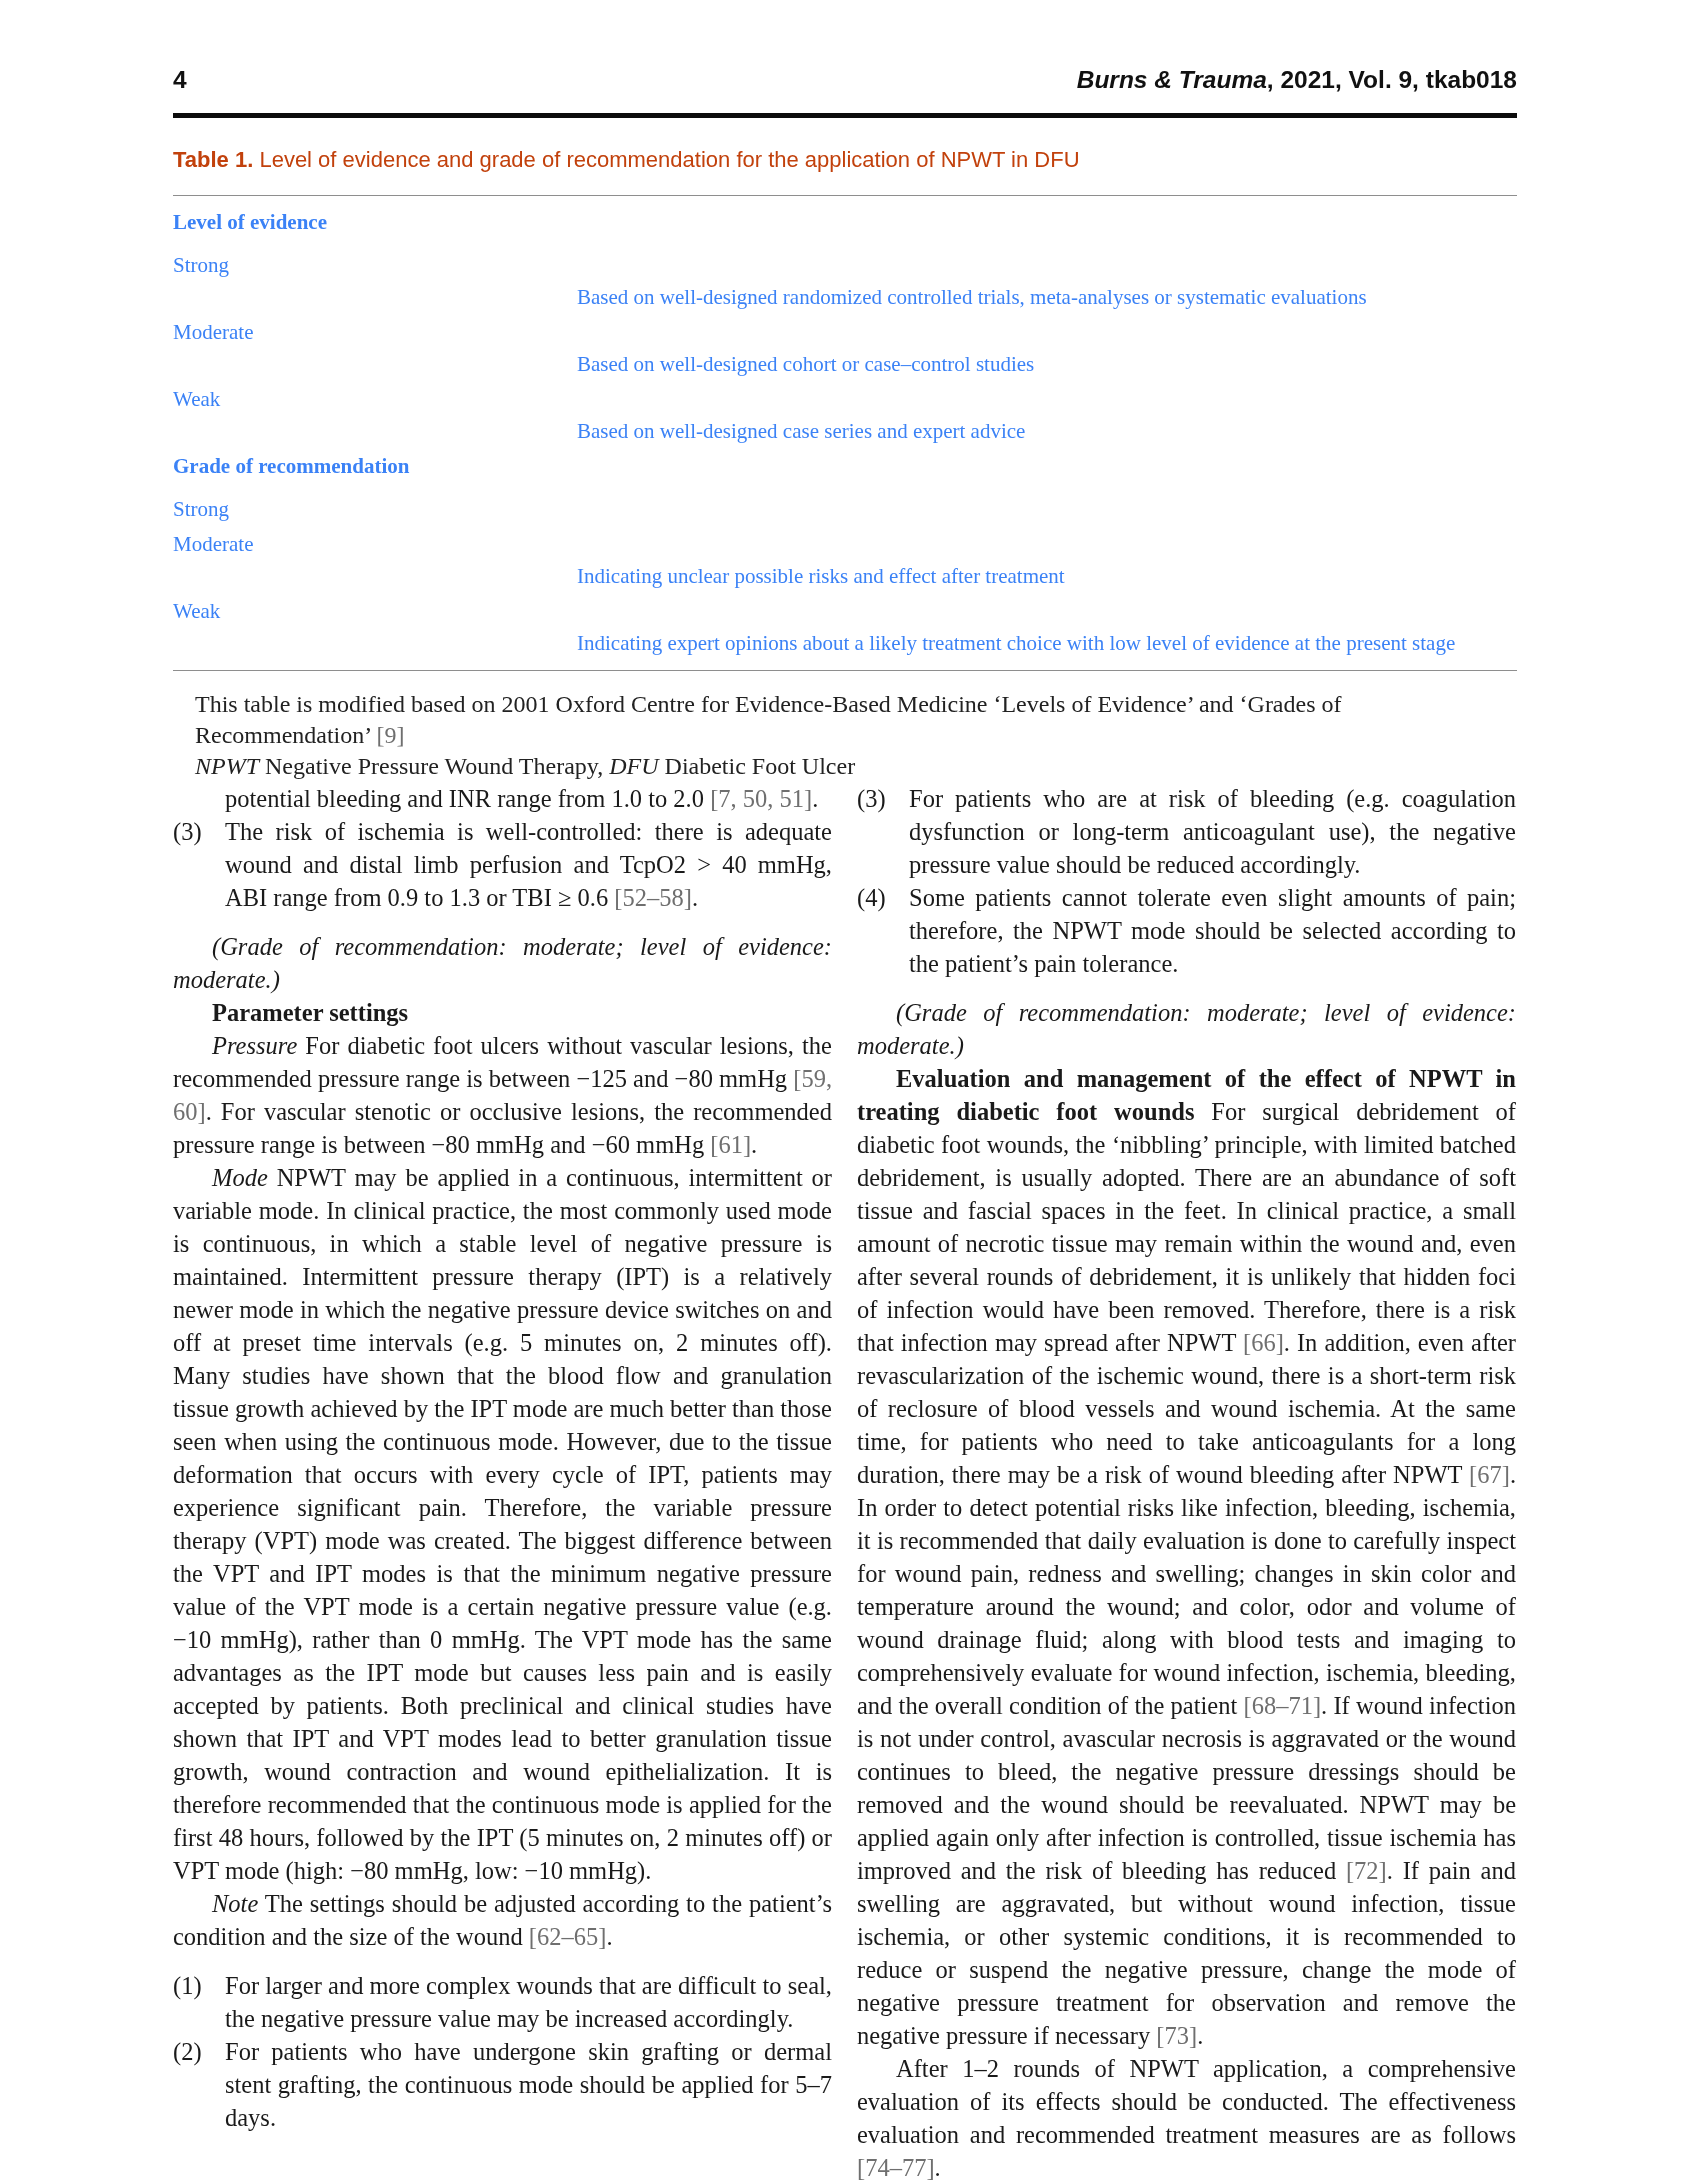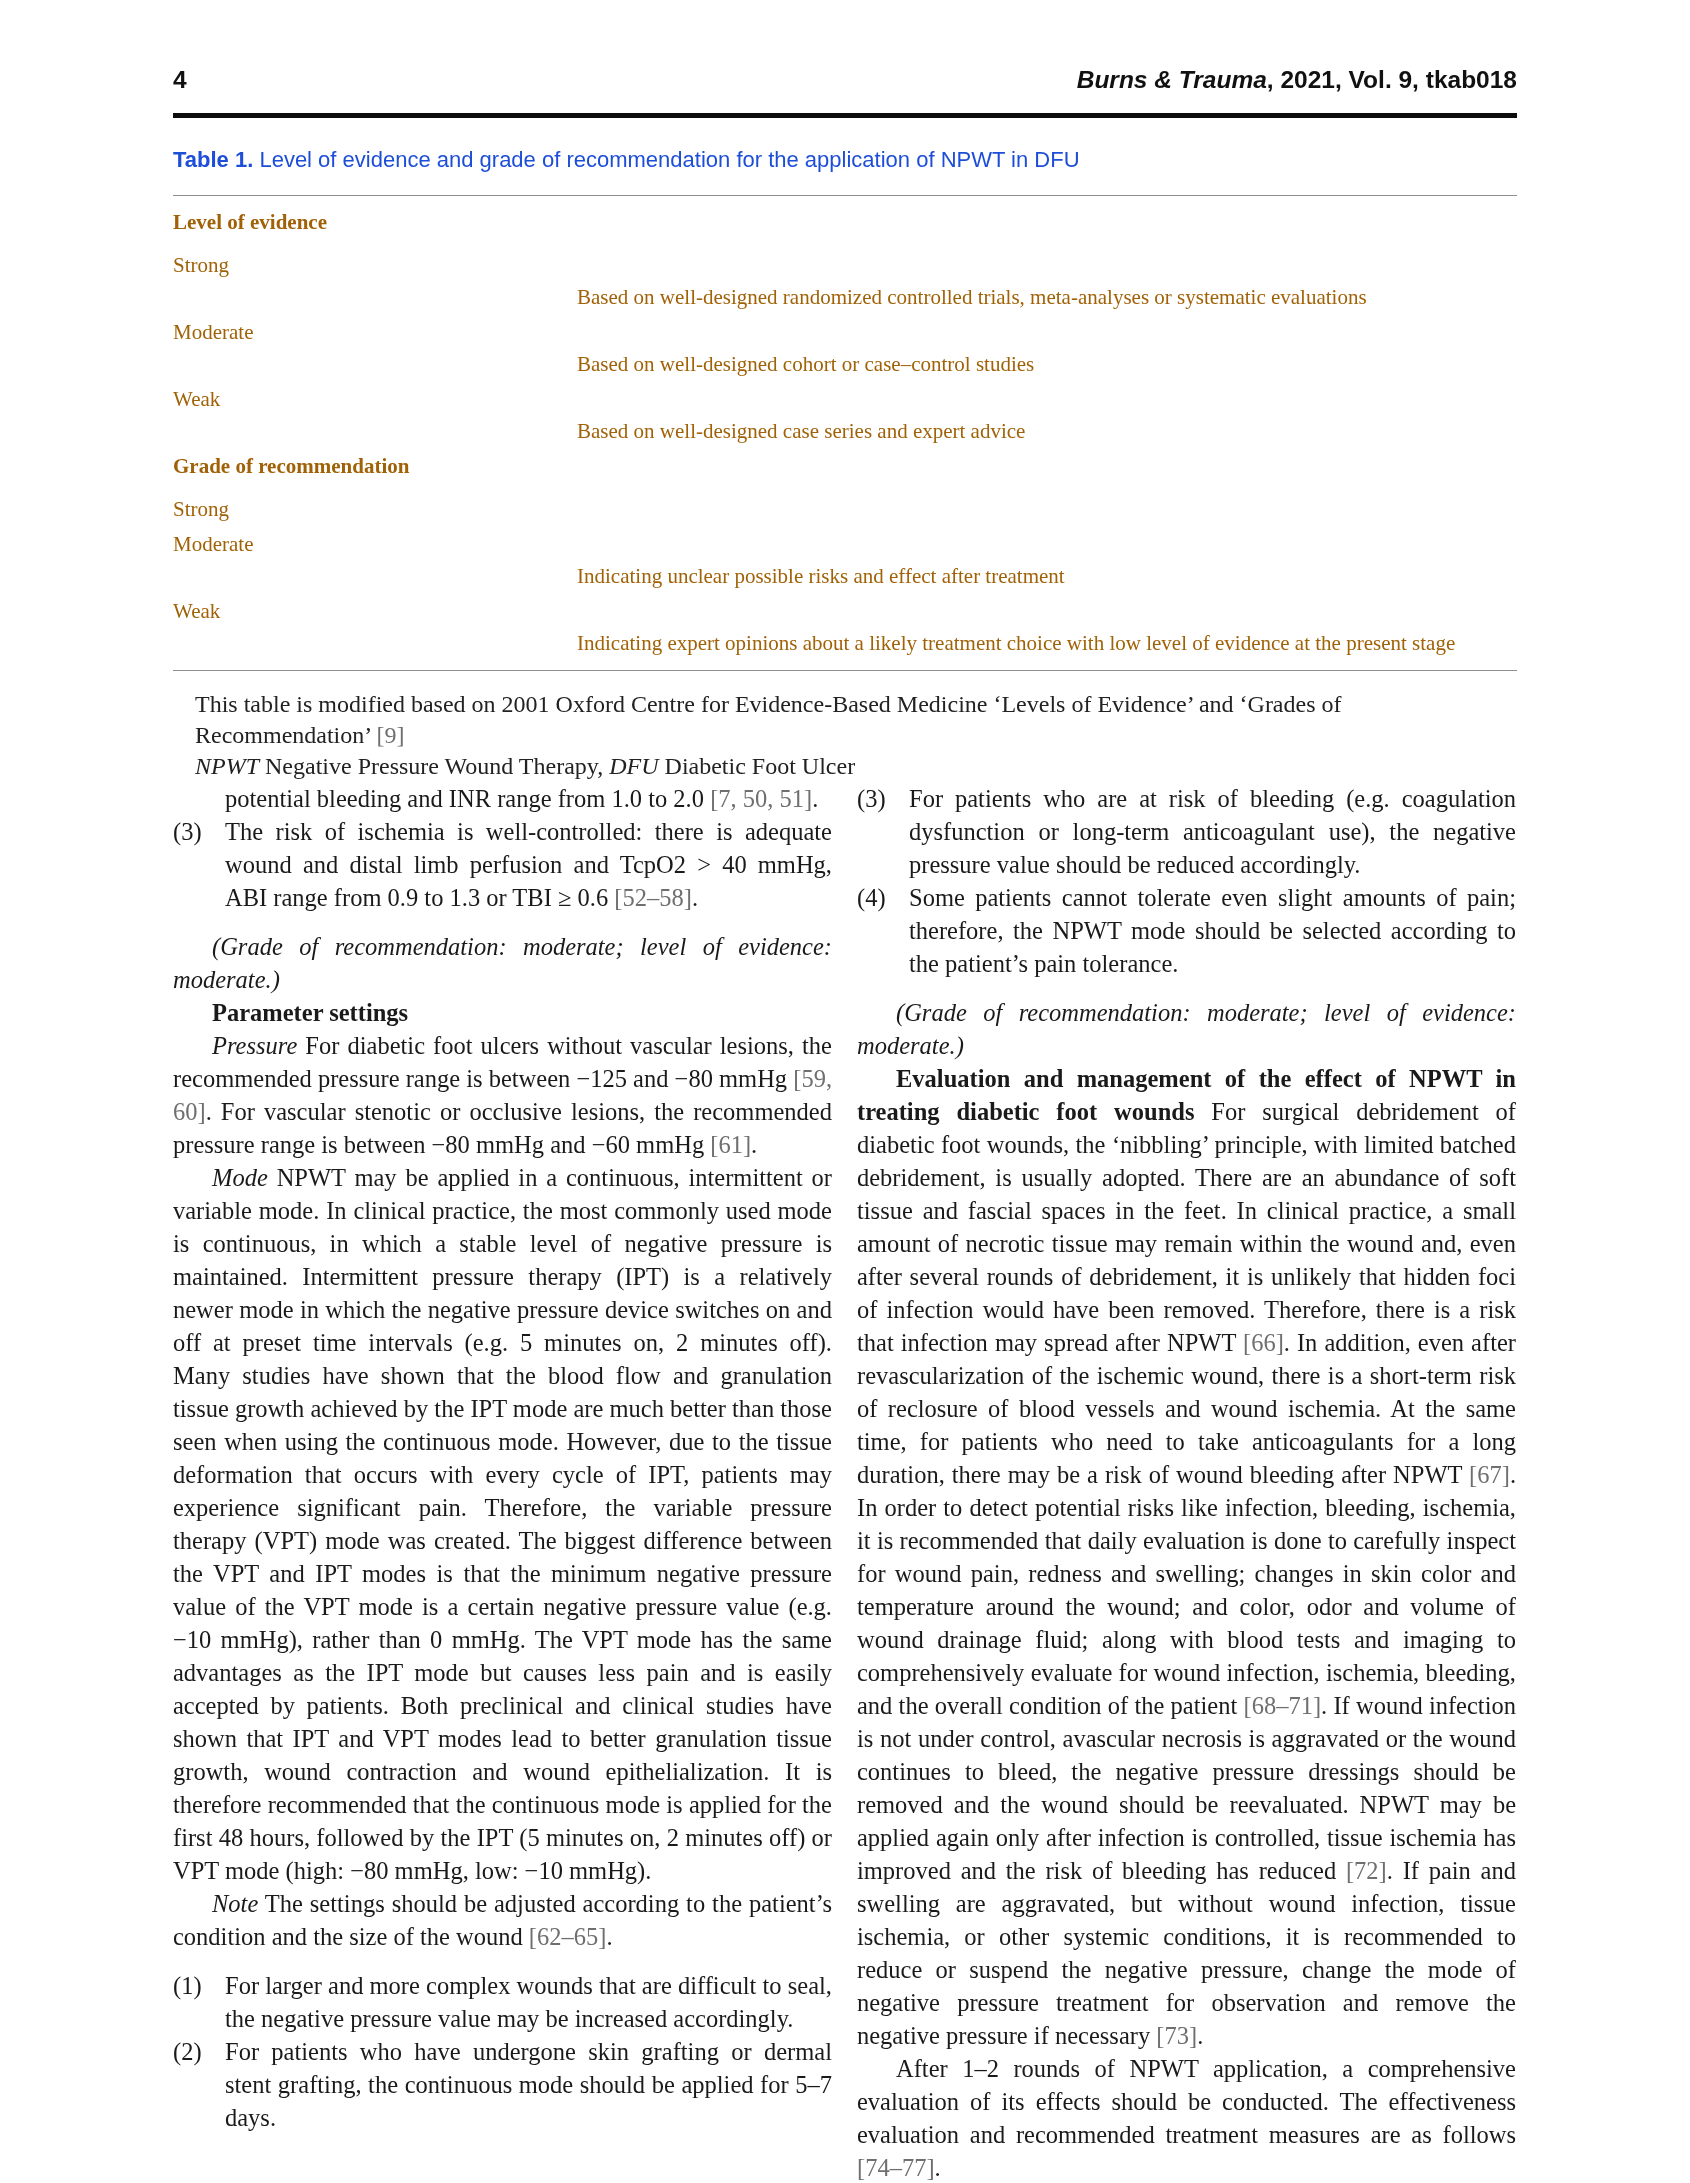--- a/index.html
+++ b/index.html
@@ -19,25 +19,25 @@
     display:flex;justify-content:space-between;align-items:baseline;
     font-family:"Liberation Sans", sans-serif;
     font-size:24.5px;font-weight:700;color:#111;
     margin-bottom:18.6px;
   }
   .runhead .jname{font-style:italic;}
   .rule-thick{height:5px;background:#0c0c0c;margin:0 0 29px 0;}
   
   .tcaption{
     font-family:"Liberation Sans", sans-serif;
-    font-size:22px;color:#1d4ed8;margin:0 0 22px 0;
+    font-size:22px;color:#c2410c;margin:0 0 22px 0;
   }
   .tcaption .tlabel{font-weight:700;}
   .rule-thin{border:none;border-top:1.7px solid #8e8e8e;margin:0;}
-  .ttable{margin:8.5px 0 10px 0;font-size:21px;line-height:24px;color:#a16207;}
+  .ttable{margin:8.5px 0 10px 0;font-size:21px;line-height:24px;color:#3b82f6;}
   .trow{display:flex;padding:5.5px 0;}
   .tcell.term{flex:0 0 404px;}
   .tcell.desc{flex:1;margin-top:32px;}
   .thead{font-weight:700;}
   .fnotes{padding-left:22px;margin-top:18px;font-size:24px;line-height:31px;color:#222;}
   .fnote{margin:0;}
   
   .cols{display:flex;gap:25px;font-size:24.5px;line-height:33px;}
   .col{width:659px;}
   .para{margin:0;text-align:justify;text-indent:39px;}

